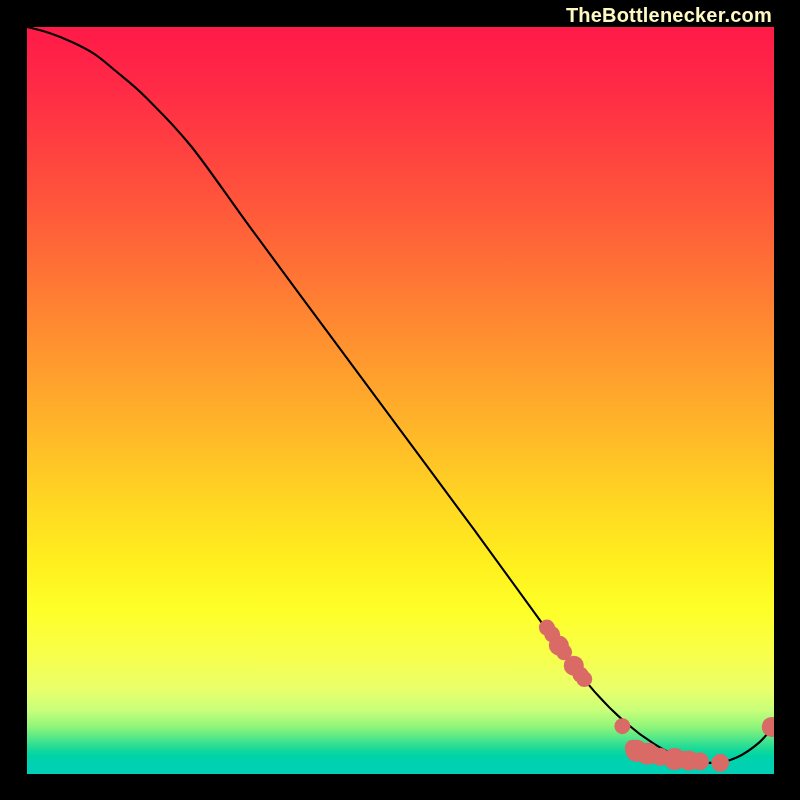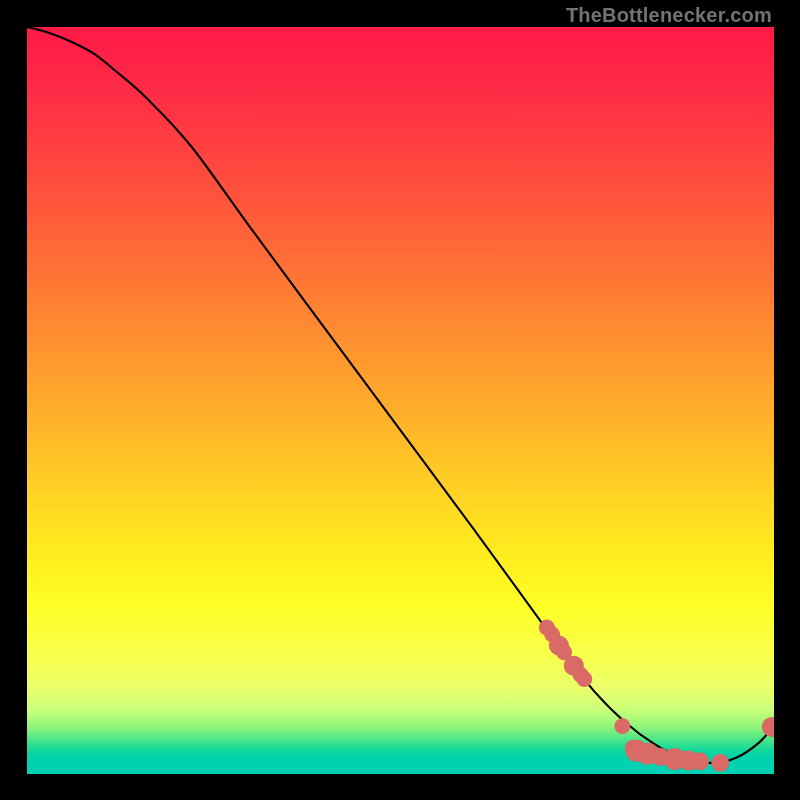--- a/index.html
+++ b/index.html
@@ -53,21 +53,21 @@
     top: 27px;
     width: 747px;
     height: 747px;
   }
   .attribution {
     position: absolute;
     top: 4px;
     right: 28px;
     font-size: 20px;
     font-weight: 600;
-    color: #737373;
+    color: #fef9c3;
     letter-spacing: 0.2px;
   }
 </style>
 </head>
 <body>
 
 <div class="stage">
   <div class="plot"></div>
 
   <svg class="overlay" viewBox="0 0 747 747" preserveAspectRatio="none">

